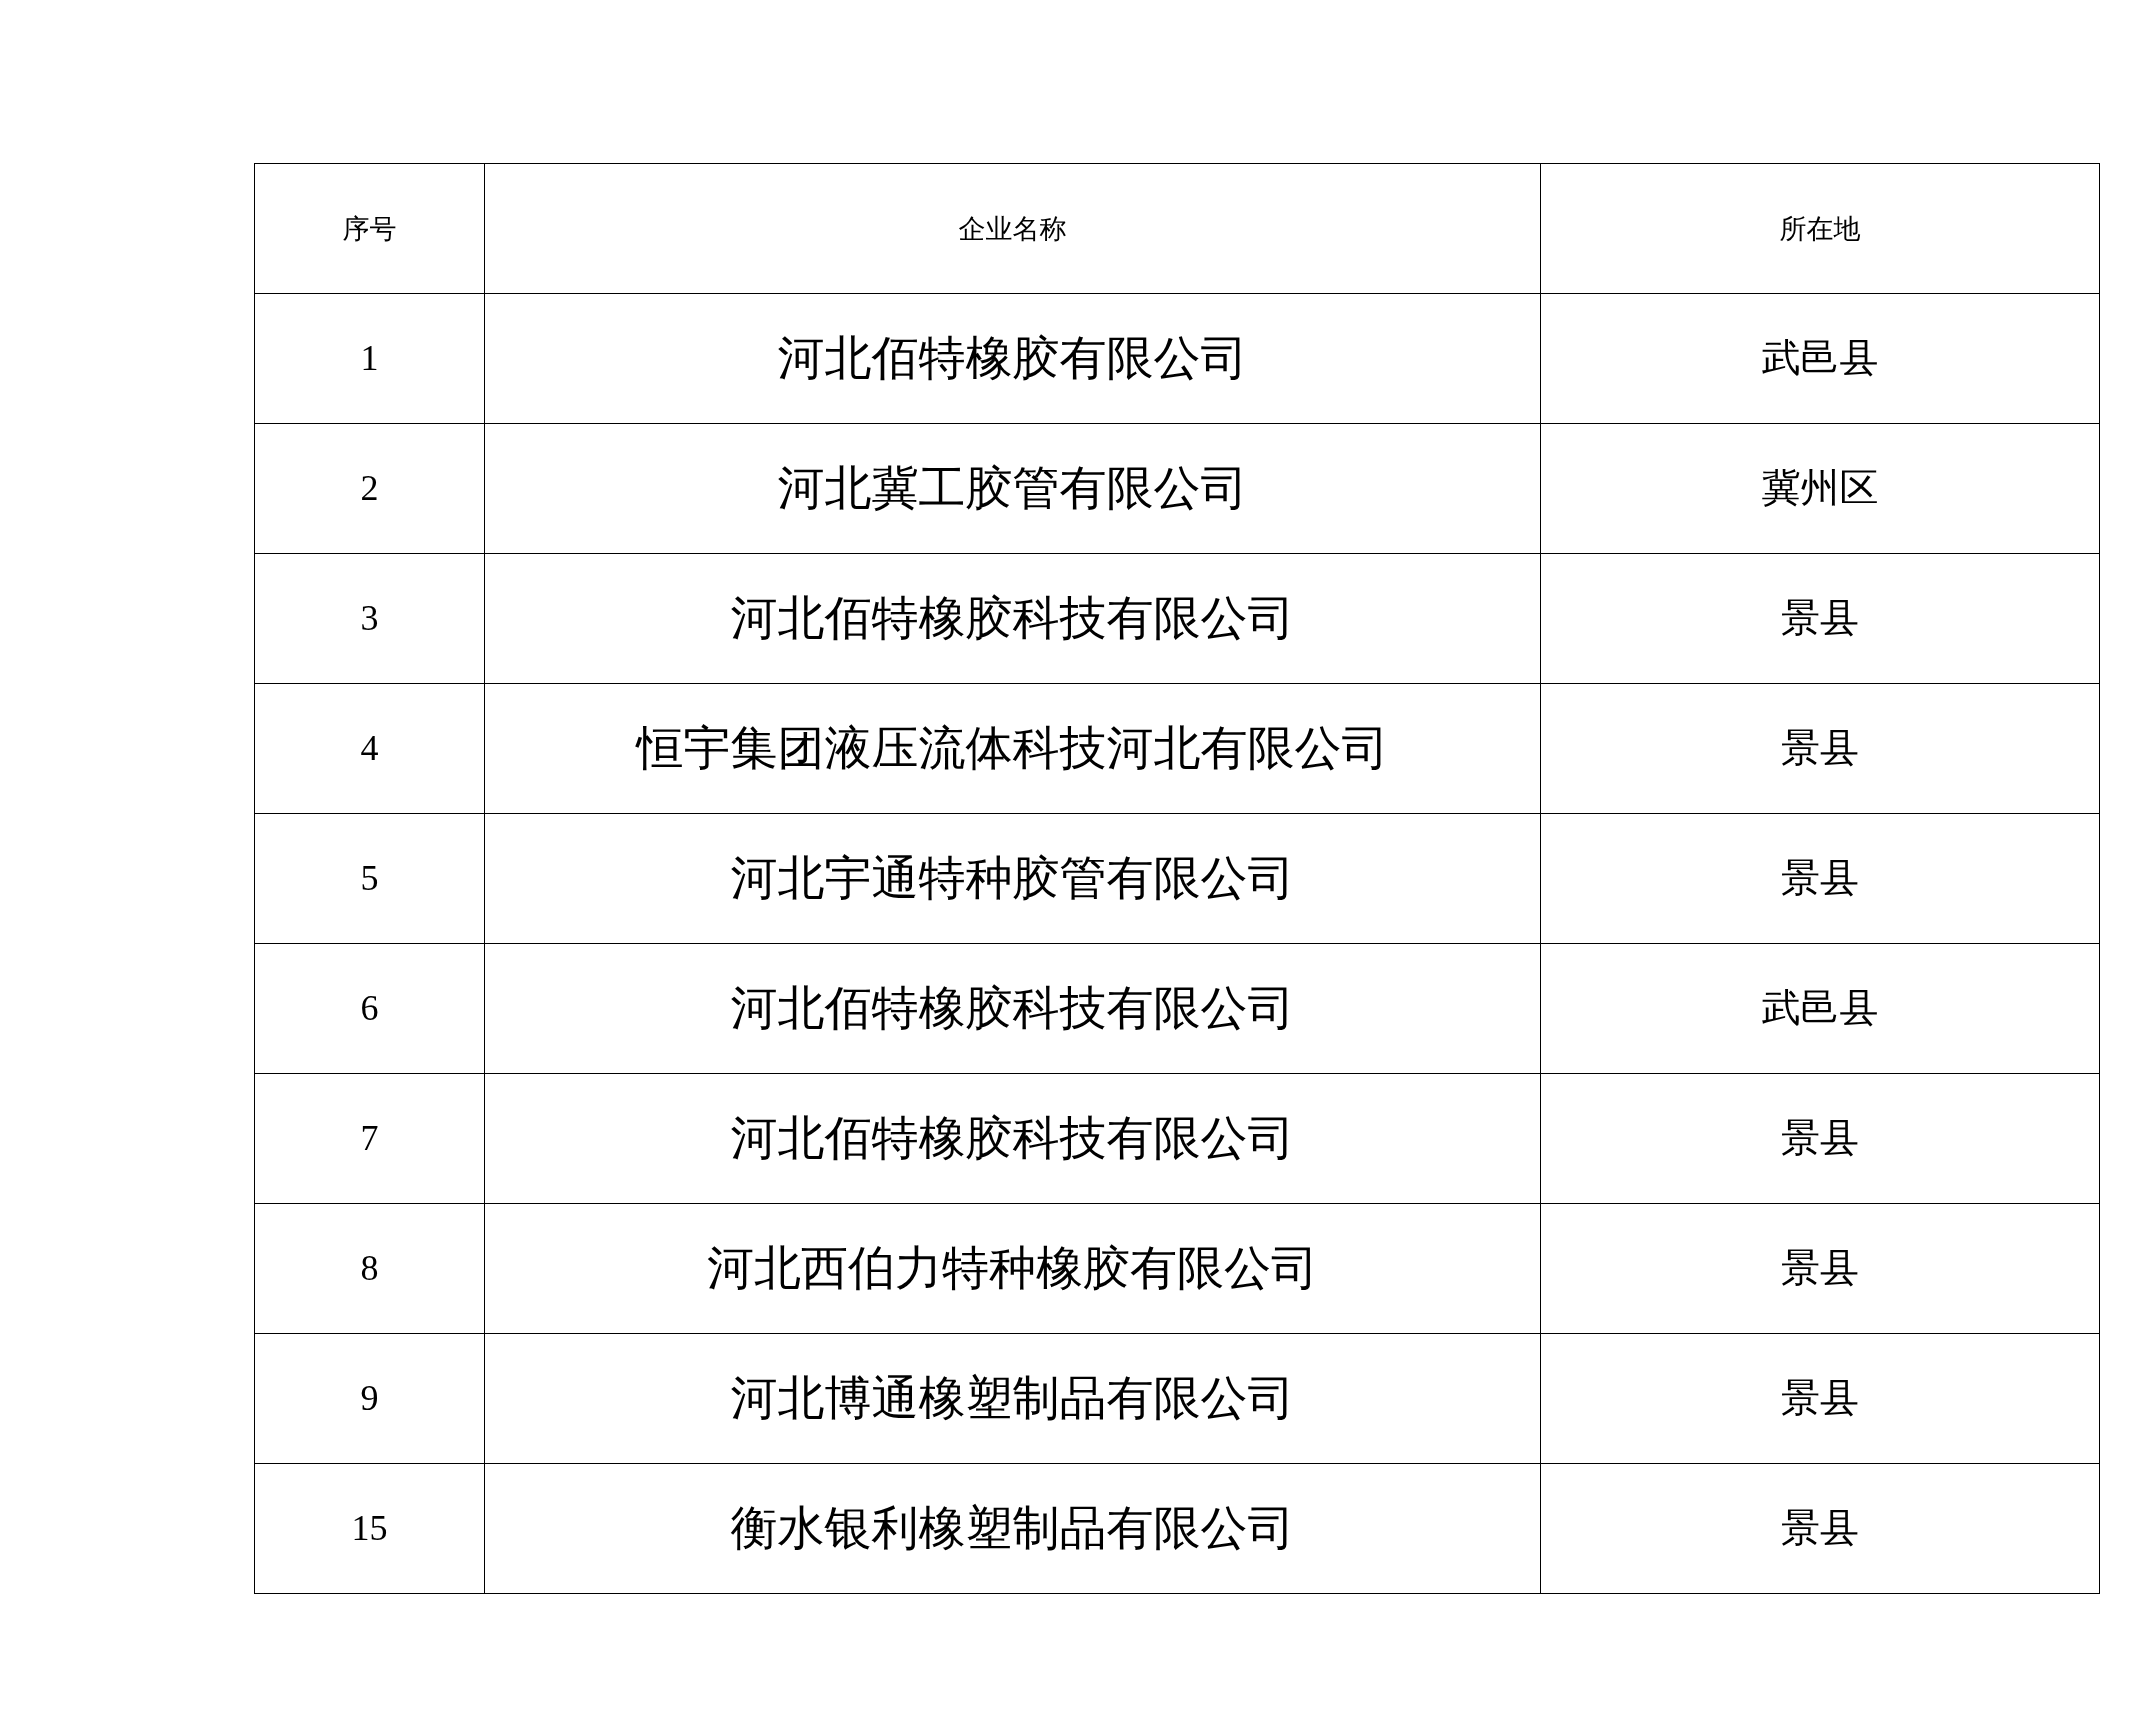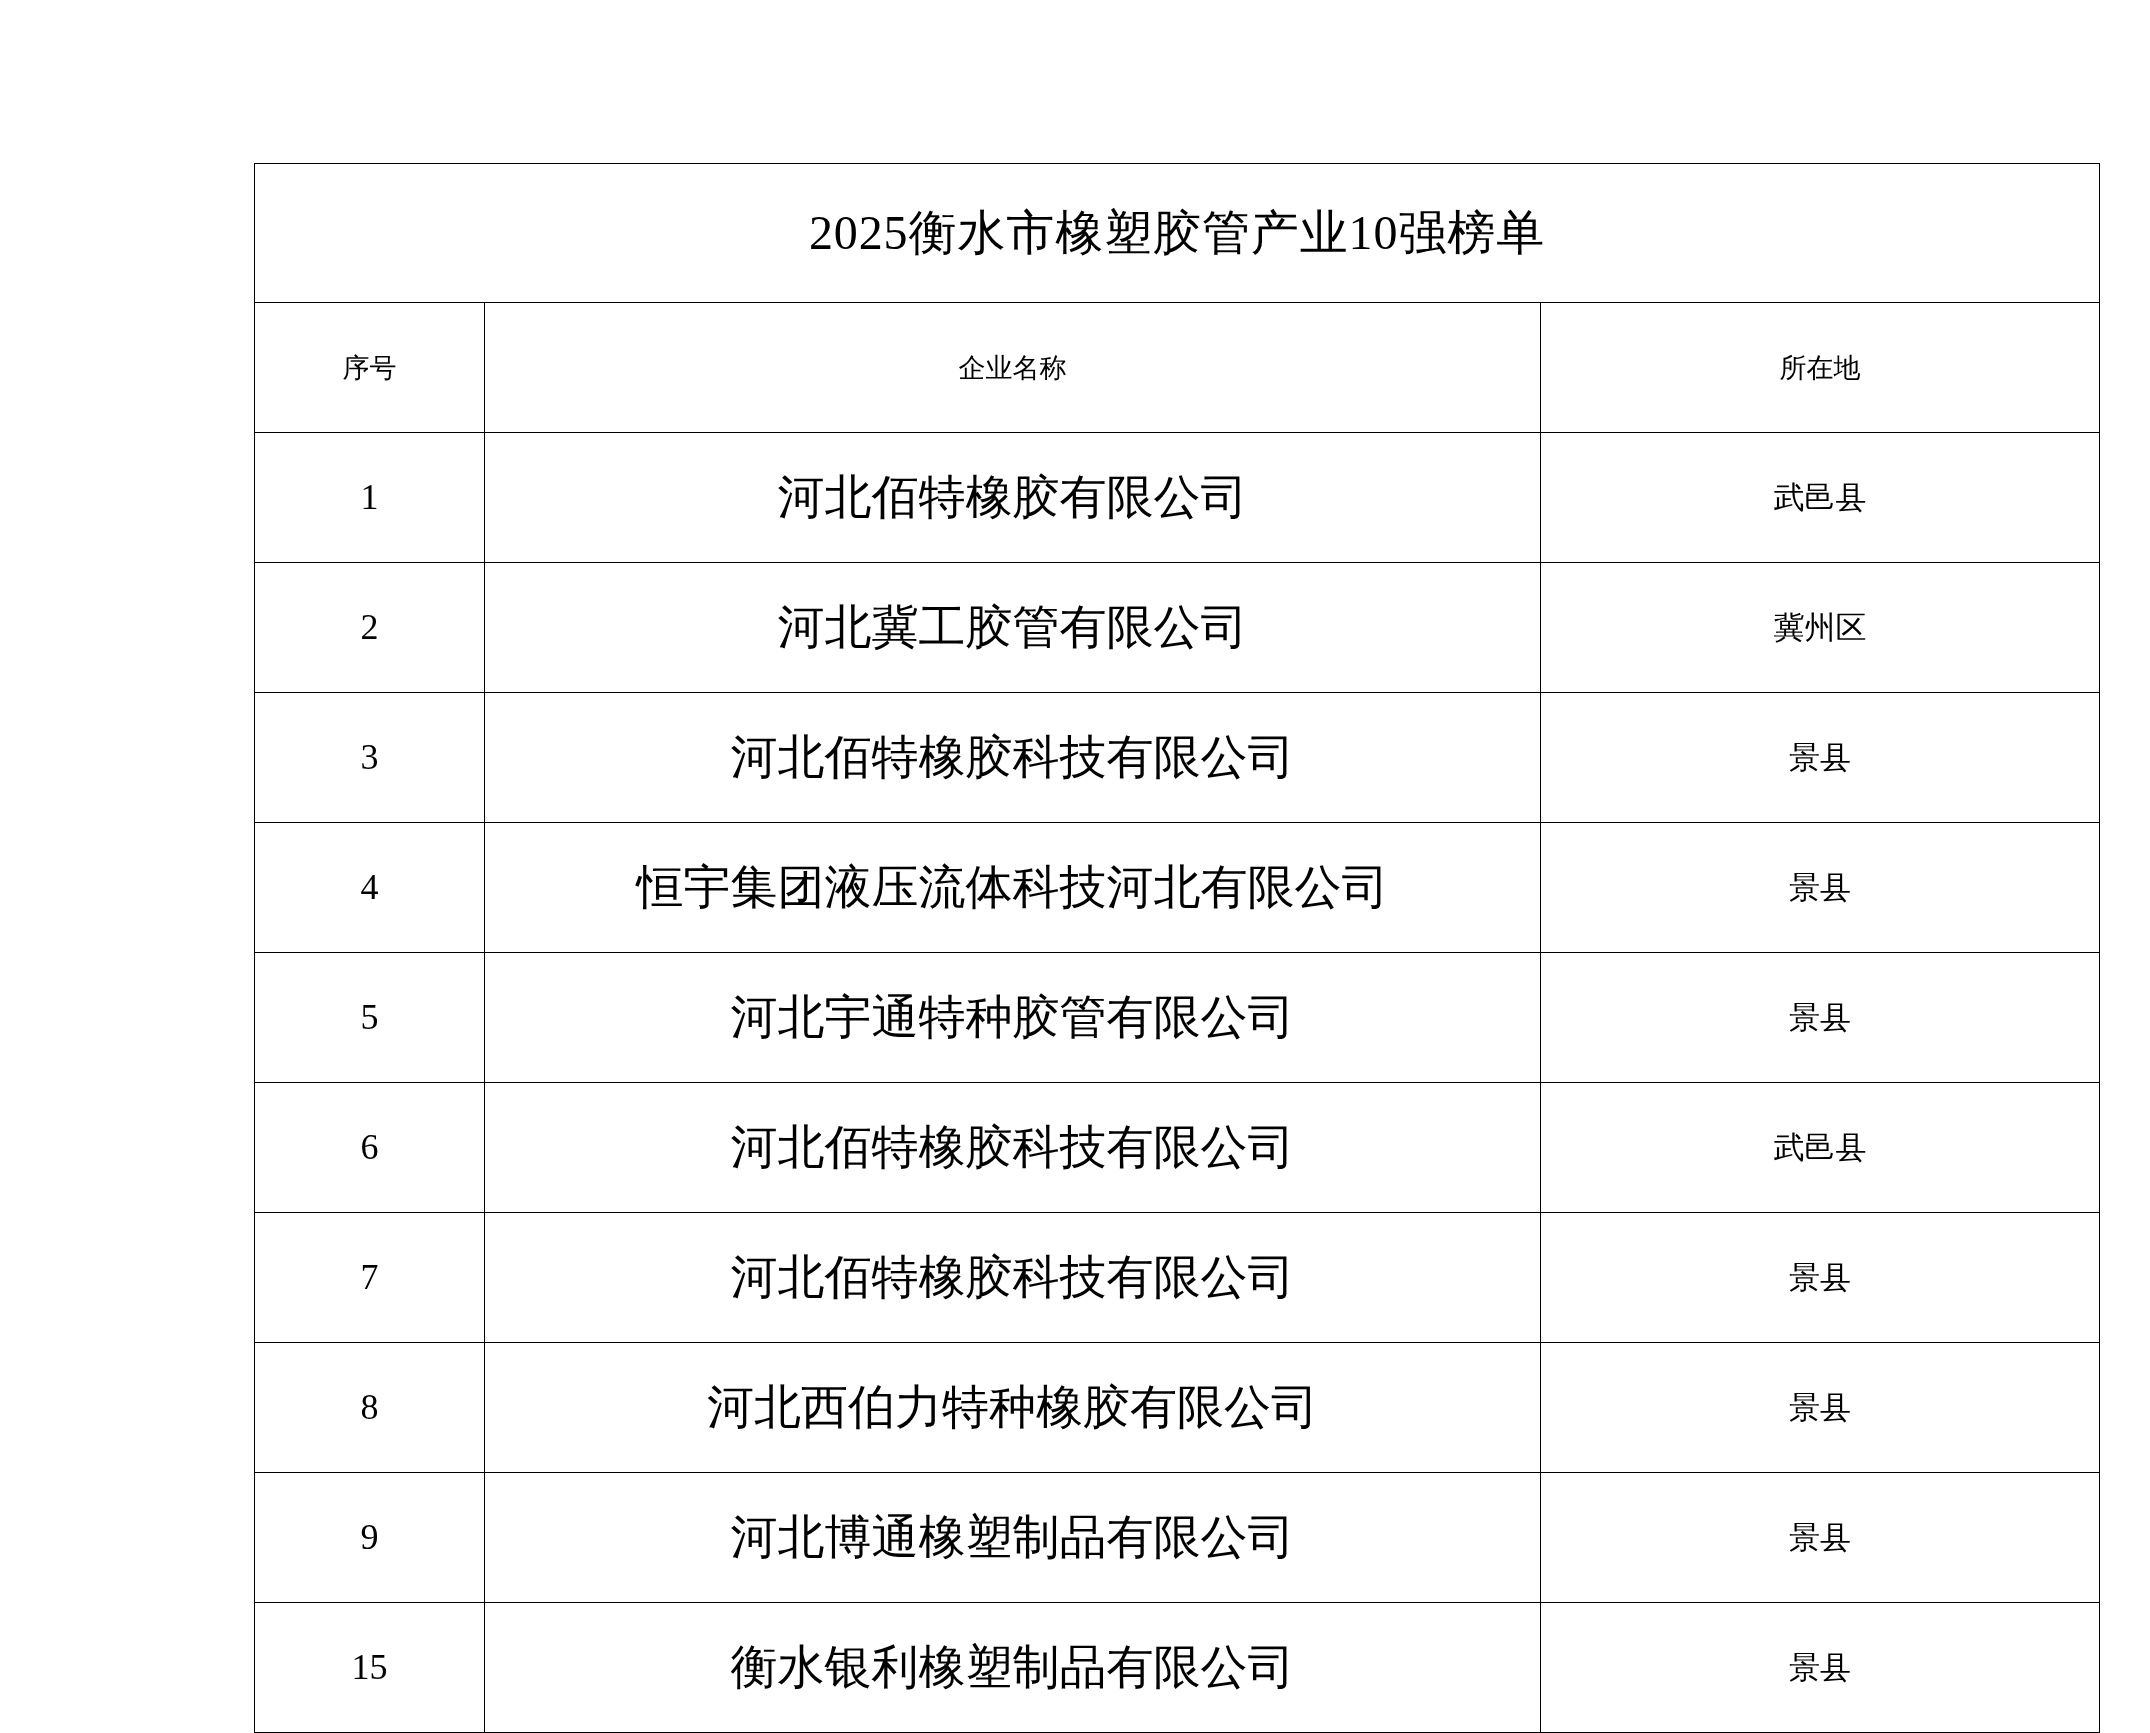--- a/index.html
+++ b/index.html
@@ -66,37 +66,34 @@
     font-size: 38px;
     line-height: 1.2;
   }
   .body-row td.rank-cell {
     font-size: 36px;
   }
   .body-row td.name-cell {
     font-size: 47px;
   }
   .body-row td.place-cell {
-    font-size: 31px;
+    font-size: 39px;
   }
 </style>
 </head>
 <body>
 
 <div class="sheet">
   <table class="ranking-table">
     <colgroup>
       <col class="col-rank">
       <col class="col-name">
       <col class="col-place">
     </colgroup>
     <tbody>
-      <tr>
-        <td class="title-cell" colspan="3">2025衡水市橡塑胶管产业10强榜单</td>
-      </tr>
       <tr class="header-row">
         <td>序号</td>
         <td>企业名称</td>
         <td>所在地</td>
       </tr>
 
       <tr class="body-row">
         <td class="rank-cell">1</td>
         <td class="name-cell">河北佰特橡胶有限公司</td>
         <td class="place-cell">武邑县</td>

